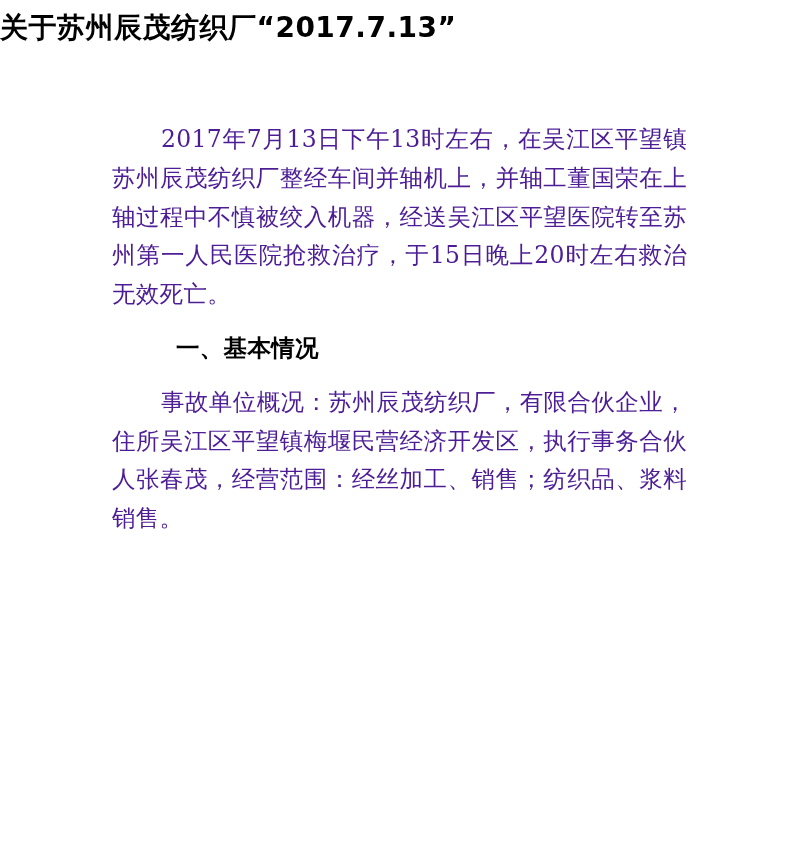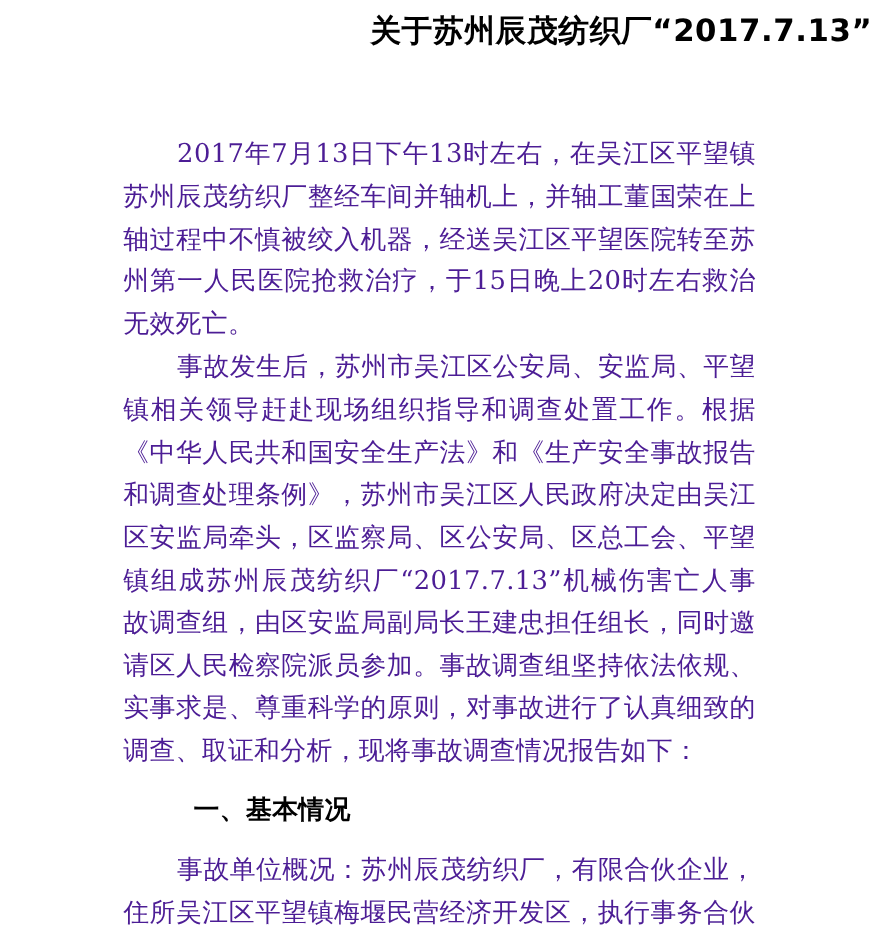--- a/index.html
+++ b/index.html
@@ -15,21 +15,21 @@
     background: #ffffff;
     overflow: hidden;
     font-family: "DejaVu Serif", "Liberation Serif", serif;
     color: #000000;
   }
 
   
   .doc-title {
     width: 793px;
     padding-top: 8px;
-    text-align: right;
+    text-align: left;
   }
 
   .doc-title .title-line {
     font-family: "DejaVu Sans", "Liberation Sans", sans-serif;
     font-size: 28px;
     font-weight: 700;
     line-height: 40px;
     letter-spacing: 0.5px;
     color: #000000;
     white-space: pre;
@@ -73,18 +73,17 @@
 <body>
 
 <div class="page">
 
   <div class="doc-title">
     <div class="title-line">关于苏州辰茂纺织厂“2017.7.13”</div>
   </div>
 
   <div class="doc-body">
       <p class="para">2017年7月13日下午13时左右，在吴江区平望镇苏州辰茂纺织厂整经车间并轴机上，并轴工董国荣在上轴过程中不慎被绞入机器，经送吴江区平望医院转至苏州第一人民医院抢救治疗，于15日晚上20时左右救治无效死亡。</p>
-      <p class="para">事故发生后，苏州市吴江区公安局、安监局、平望镇相关领导赶赴现场组织指导和调查处置工作。根据《中华人民共和国安全生产法》和《生产安全事故报告和调查处理条例》，苏州市吴江区人民政府决定由吴江区安监局牵头，区监察局、区公安局、区总工会、平望镇组成苏州辰茂纺织厂“2017.7.13”机械伤害亡人事故调查组，由区安监局副局长王建忠担任组长，同时邀请区人民检察院派员参加。事故调查组坚持依法依规、实事求是、尊重科学的原则，对事故进行了认真细致的调查、取证和分析，现将事故调查情况报告如下：</p>
       <p class="heading">一、基本情况</p>
       <p class="para">事故单位概况：苏州辰茂纺织厂，有限合伙企业，住所吴江区平望镇梅堰民营经济开发区，执行事务合伙人张春茂，经营范围：经丝加工、销售；纺织品、浆料销售。</p>
     </div>
 
 </div>
 
 </body></html>

